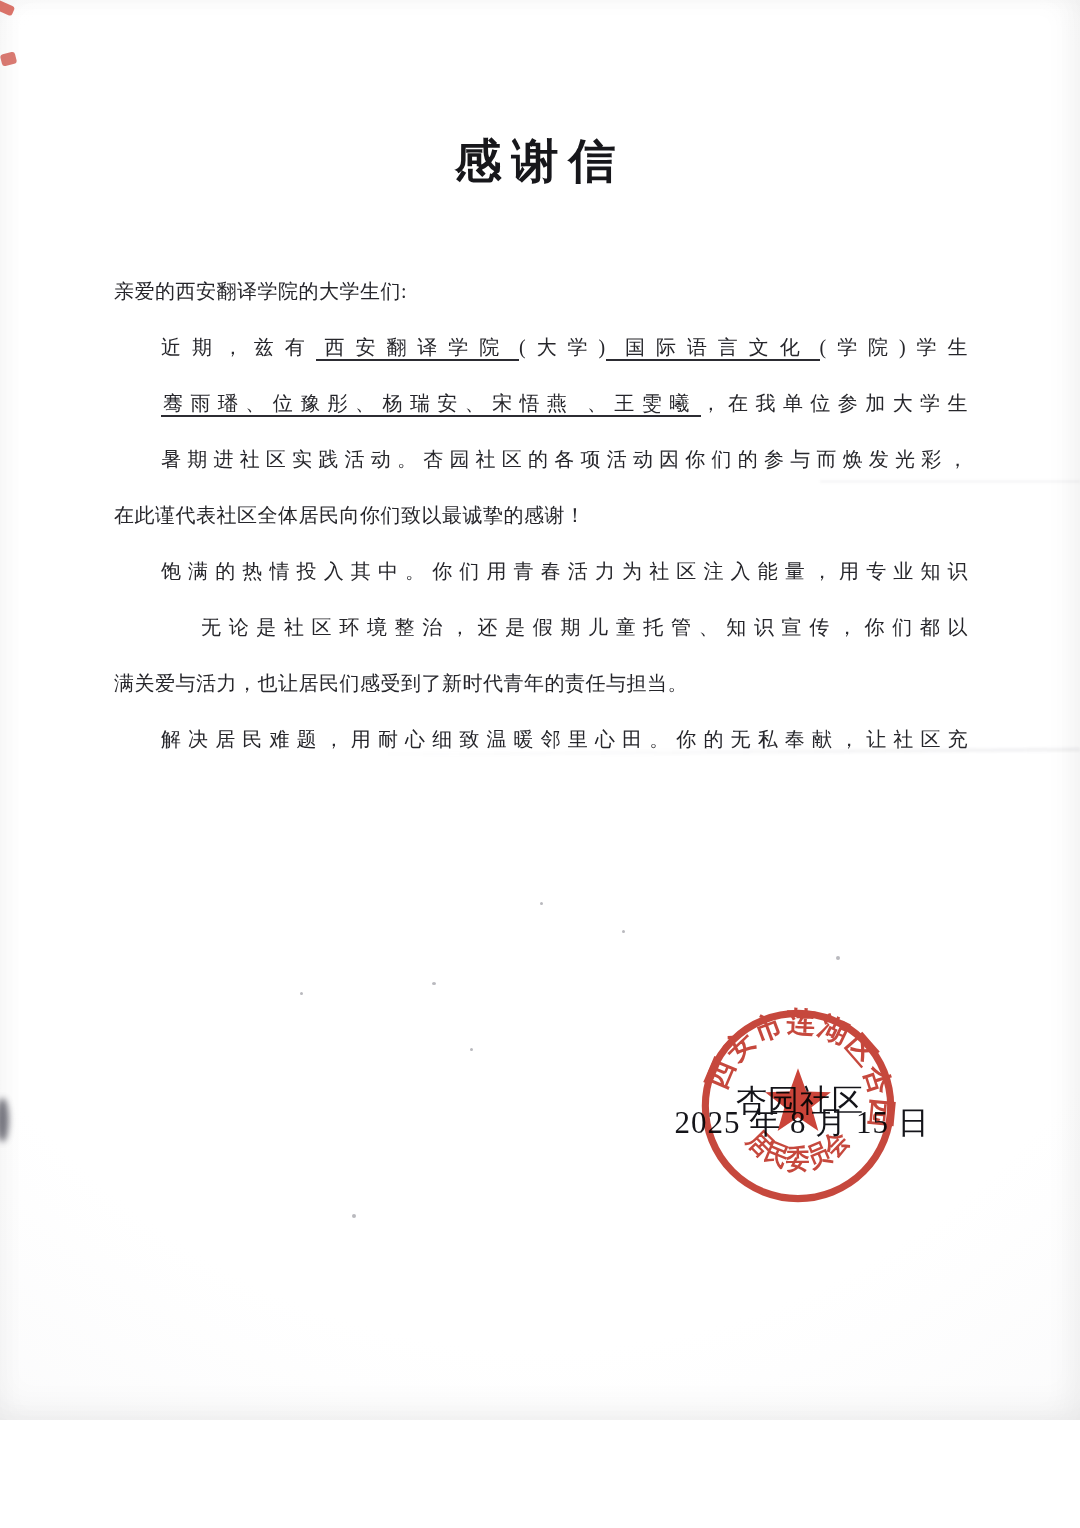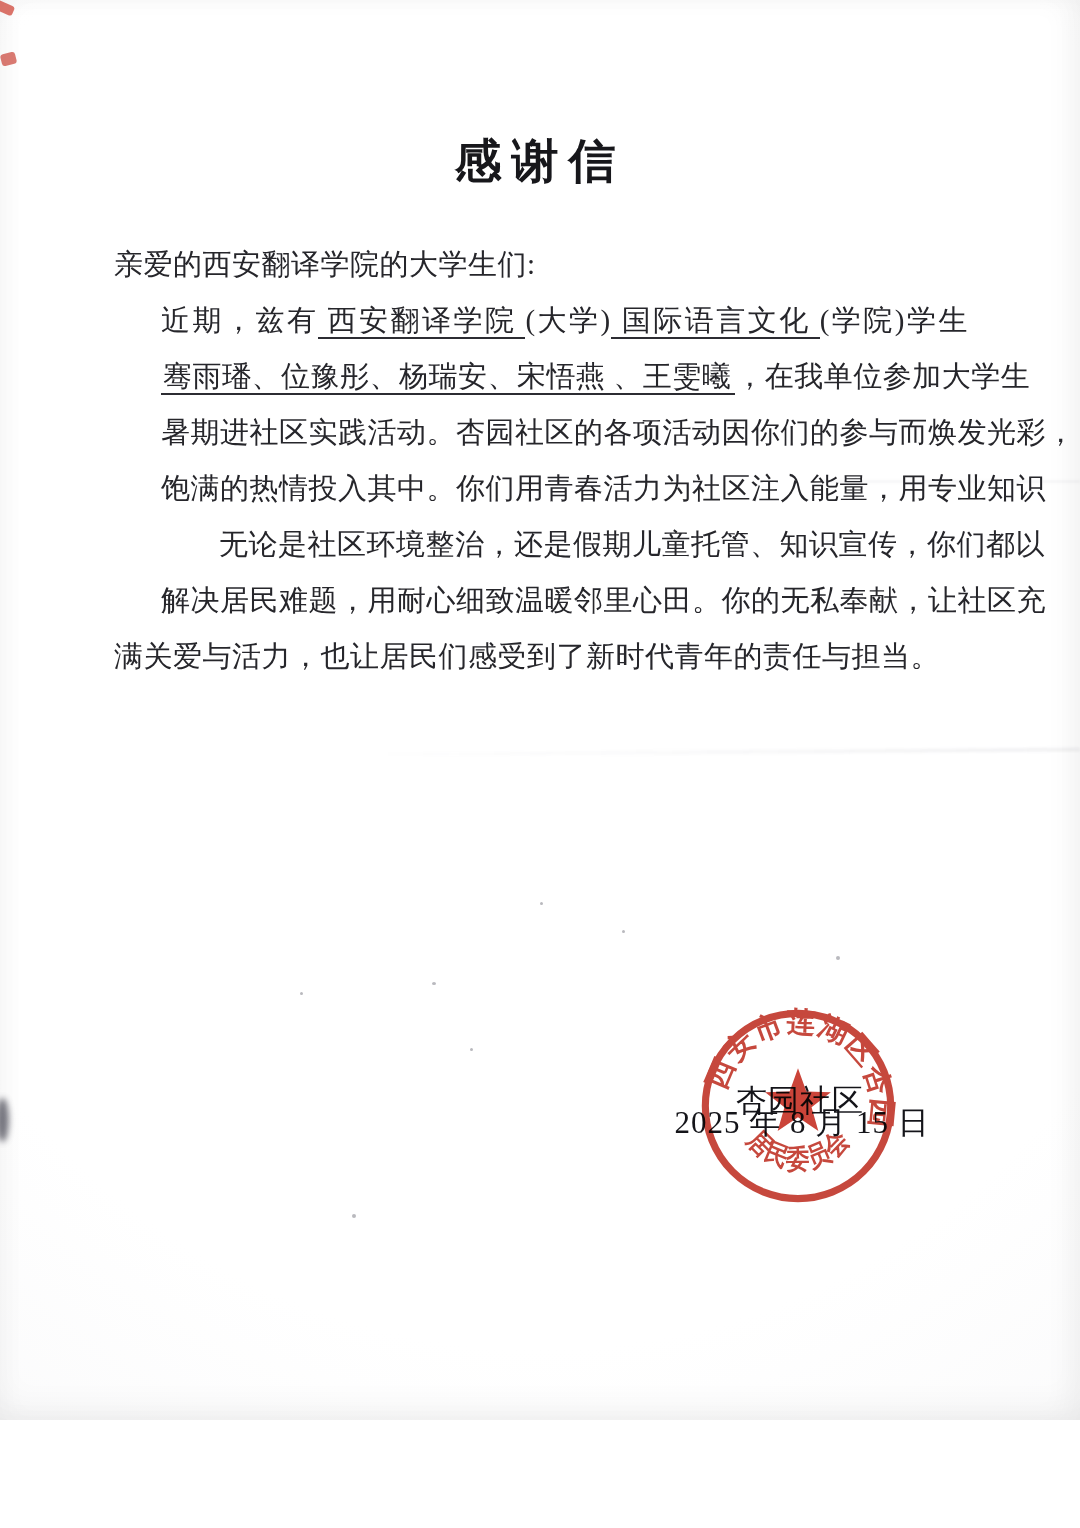--- a/index.html
+++ b/index.html
@@ -11,22 +11,22 @@
     box-shadow: inset -14px 0 26px rgba(0,0,0,0.030), inset 0 -16px 30px rgba(0,0,0,0.035), inset 10px 0 22px rgba(0,0,0,0.018);
     font-family:"Liberation Serif", serif;
     color:#26262b;
   }
   .title{
     position:absolute; top:130px; left:0; width:100%;
     text-align:center; font-size:47px; font-weight:700;
     letter-spacing:10px; color:#17171b;
   }
   .body{
-    position:absolute; top:236px; left:114px; width:854px;
-    font-size:29px; letter-spacing:0.5px; line-height:56px;
+    position:absolute; top:263px; left:114px; width:854px;
+    font-size:20px; letter-spacing:0.5px; line-height:56px;
     color:#26262b;
   }
   .ln{height:56px; white-space:nowrap;}
   .jl{text-align:justify; text-align-last:justify;margin-left:47px;}
   .ind{text-indent:2em;}
   .u{border-bottom:2.5px solid #2c2c32; padding:0 9px 1px 9px;}
   .u2{border-bottom:2.5px solid #2c2c32; padding:0 4px 1px 2px;font-family:Liberation Serif, serif;}
 
   
   .sig{
@@ -72,24 +72,25 @@
   <div class="title">感谢信</div>
 
   <div class="body">
     <div class="ln">亲爱的西安翻译学院的大学生们:</div>
 
     <div class="ln jl"><span>近期，兹有</span><span class="u">西安翻译学院</span><span>(大学)</span><span class="u">国际语言文化</span><span>(学院)学生</span></div>
 
     <div class="ln jl"><span class="u2">骞雨璠、位豫彤、杨瑞安、宋悟燕 、王雯曦</span><span>，在我单位参加大学生</span></div>
 
     <div class="ln jl">暑期进社区实践活动。杏园社区的各项活动因你们的参与而焕发光彩，</div>
+    <div class="ln">在此谨代表社区全体居民向你们致以最诚挚的感谢！</div>
     <div class="ln jl">饱满的热情投入其中。你们用青春活力为社区注入能量，用专业知识</div>
     <div class="ln ind jl">无论是社区环境整治，还是假期儿童托管、知识宣传，你们都以</div>
+    <div class="ln">满关爱与活力，也让居民们感受到了新时代青年的责任与担当。</div>
     <div class="ln jl">解决居民难题，用耐心细致温暖邻里心田。你的无私奉献，让社区充</div>
-    <div class="ln">满关爱与活力，也让居民们感受到了新时代青年的责任与担当。</div>
   </div>
 
   <div class="sig">杏园社区</div>
   <div class="date">2025 年 8 月 15 日</div>
 
   <svg class="seal" viewBox="0 0 220 220" aria-hidden="true">
     <circle class="ring" cx="110" cy="110" r="91"></circle>
     <polygon class="star" points="110,73 118.2,95.7 142.3,96.5 123.3,111.3 130,134.5 110,121 90,134.5 96.7,111.3 77.7,96.5 101.8,95.7"></polygon>
     <path id="arcTop" d="M 41.4 135 A 73 73 0 1 1 178.6 135" fill="none"></path>
     <path id="arcBot" d="M 57.2 140.5 A 61 61 0 0 0 162.8 140.5" fill="none"></path>

